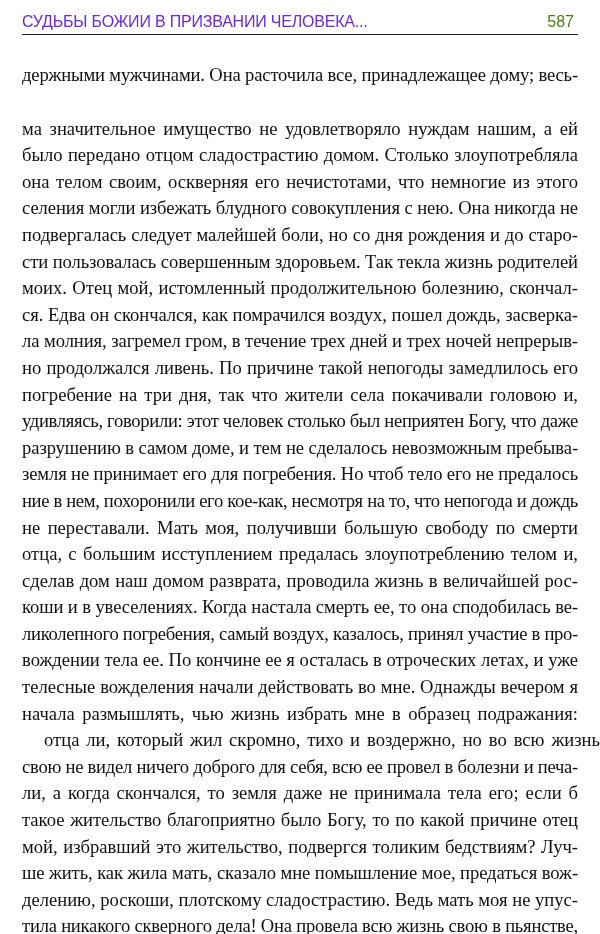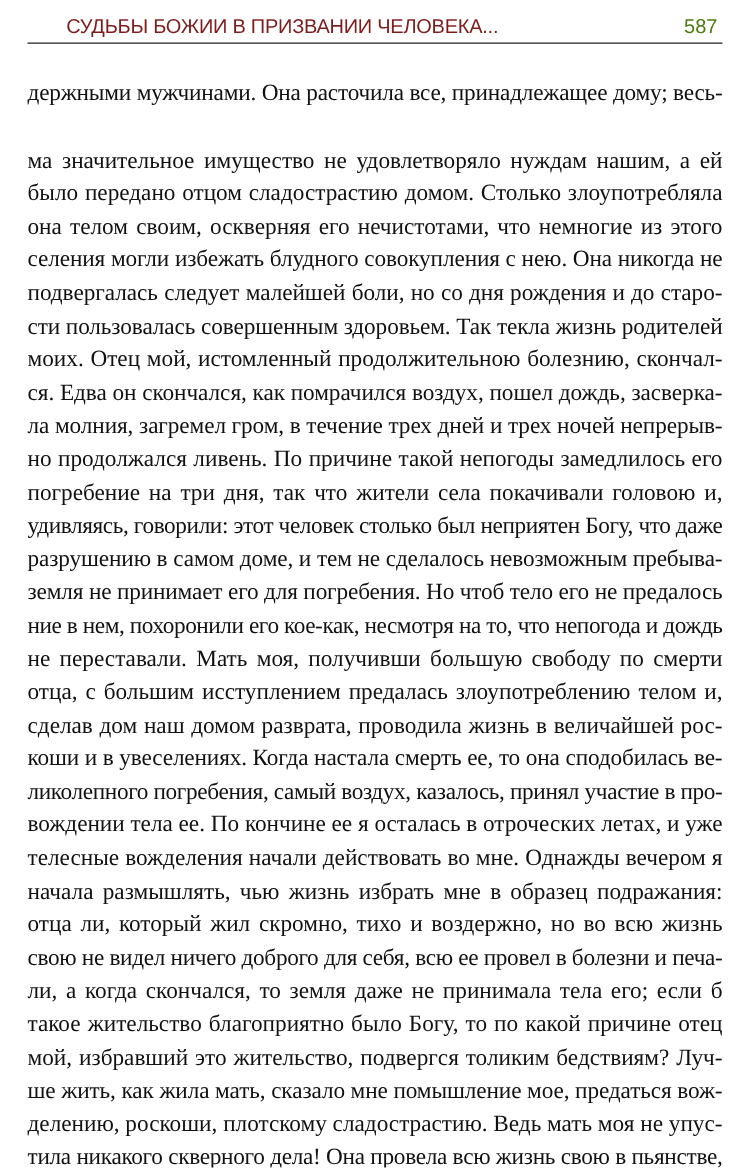--- a/index.html
+++ b/index.html
@@ -23,23 +23,22 @@
     height: 24px;
     border-bottom: 1.5px solid #222;
   }
   .running-title {
     position: absolute;
     left: 0;
     bottom: 3px;
     font-family: "Liberation Sans", "DejaVu Sans", sans-serif;
     font-size: 16px;
     letter-spacing: -0.2px;
-    color: #7f1d1d;
+    color: #6d28d9;
     white-space: nowrap;
-    margin-left: 31px;
   }
   .page-number {
     position: absolute;
     right: 4px;
     bottom: 3px;
     font-family: "Liberation Sans", "DejaVu Sans", sans-serif;
     font-size: 16px;
     color: #4d7c0f;
   }
   .body-text {
@@ -86,21 +85,21 @@
     <span class="line" style="display: block; text-align: justify; text-align-last: justify; width: 556px; letter-spacing: -0.123px;">земля не принимает его для погребения. Но чтоб тело его не предалось</span>
     <span class="line" style="display: block; text-align: justify; text-align-last: justify; width: 556px; letter-spacing: -0.335px;">ние в нем, похоронили его кое-как, несмотря на то, что непогода и дождь</span>
     <span class="line" style="display: block; text-align: justify; text-align-last: justify; width: 556px;">не переставали. Мать моя, получивши большую свободу по смерти</span>
     <span class="line" style="display: block; text-align: justify; text-align-last: justify; width: 556px;">отца, с большим исступлением предалась злоупотреблению телом и,</span>
     <span class="line" style="display: block; text-align: justify; text-align-last: justify; width: 556px;">сделав дом наш домом разврата, проводила жизнь в величайшей рос-</span>
     <span class="line" style="display: block; text-align: justify; text-align-last: justify; width: 556px; letter-spacing: -0.103px;">коши и в увеселениях. Когда настала смерть ее, то она сподобилась ве-</span>
     <span class="line" style="display: block; text-align: justify; text-align-last: justify; width: 556px; letter-spacing: -0.283px;">ликолепного погребения, самый воздух, казалось, принял участие в про-</span>
     <span class="line" style="display: block; text-align: justify; text-align-last: justify; width: 556px; letter-spacing: -0.018px;">вождении тела ее. По кончине ее я осталась в отроческих летах, и уже</span>
     <span class="line" style="display: block; text-align: justify; text-align-last: justify; width: 556px;">телесные вожделения начали действовать во мне. Однажды вечером я</span>
     <span class="line" style="display: block; text-align: justify; text-align-last: justify; width: 556px;">начала размышлять, чью жизнь избрать мне в образец подражания:</span>
-    <span class="line" style="display: block; text-align: justify; text-align-last: justify; width: 556px;">отца ли, который жил скромно, тихо и воздержно, но во всю жизнь</span>
+    <span class="line" style="display: block; text-align: justify; text-align-last: justify; width: 556px; margin-left: 22px;">отца ли, который жил скромно, тихо и воздержно, но во всю жизнь</span>
     <span class="line" style="display: block; text-align: justify; text-align-last: justify; width: 556px; letter-spacing: -0.254px;">свою не видел ничего доброго для себя, всю ее провел в болезни и печа-</span>
     <span class="line" style="display: block; text-align: justify; text-align-last: justify; width: 556px;">ли, а когда скончался, то земля даже не принимала тела его; если б</span>
     <span class="line" style="display: block; text-align: justify; text-align-last: justify; width: 556px;">такое жительство благоприятно было Богу, то по какой причине отец</span>
     <span class="line" style="display: block; text-align: justify; text-align-last: justify; width: 556px;">мой, избравший это жительство, подвергся толиким бедствиям? Луч-</span>
     <span class="line" style="display: block; text-align: justify; text-align-last: justify; width: 556px; letter-spacing: -0.083px;">ше жить, как жила мать, сказало мне помышление мое, предаться вож-</span>
     <span class="line" style="display: block; text-align: justify; text-align-last: justify; width: 556px; letter-spacing: -0.005px;">делению, роскоши, плотскому сладострастию. Ведь мать моя не упус-</span>
     <span class="line" style="display: block; text-align: justify; text-align-last: justify; width: 556px; letter-spacing: -0.225px;">тила никакого скверного дела! Она провела всю жизнь свою в пьянстве,</span>
     <span class="line" style="display: block; text-align: justify; text-align-last: justify; width: 556px;">пользуясь здоровием и счастием. Что же? мне следует жить, как жила</span>
   </div>
 

